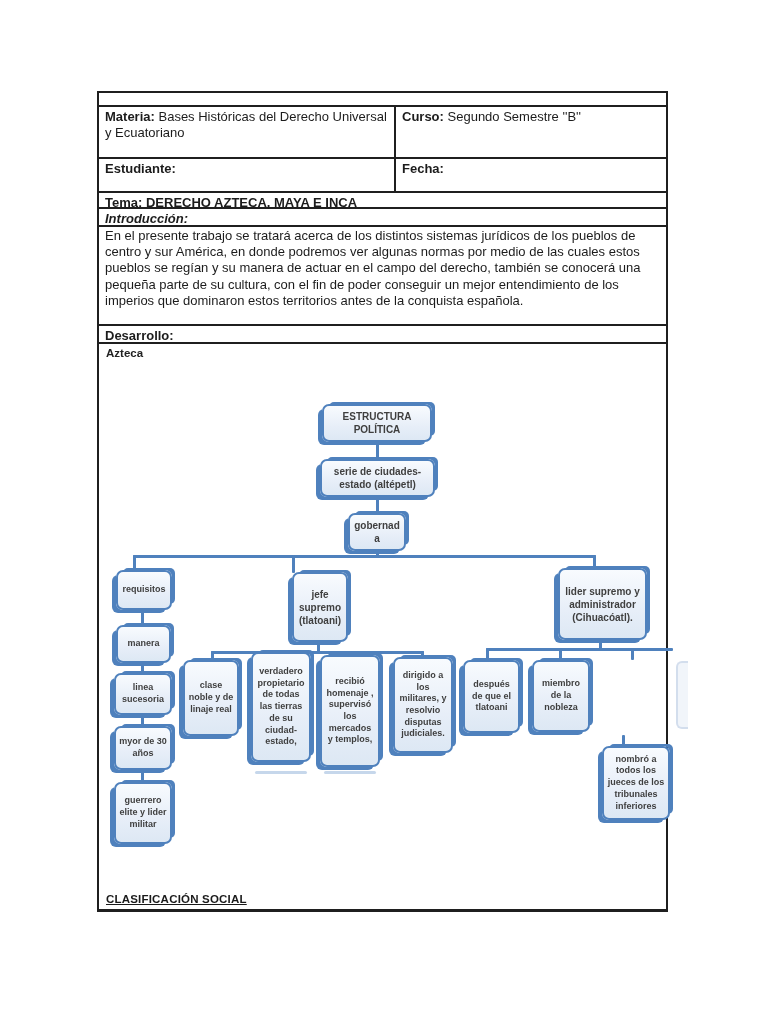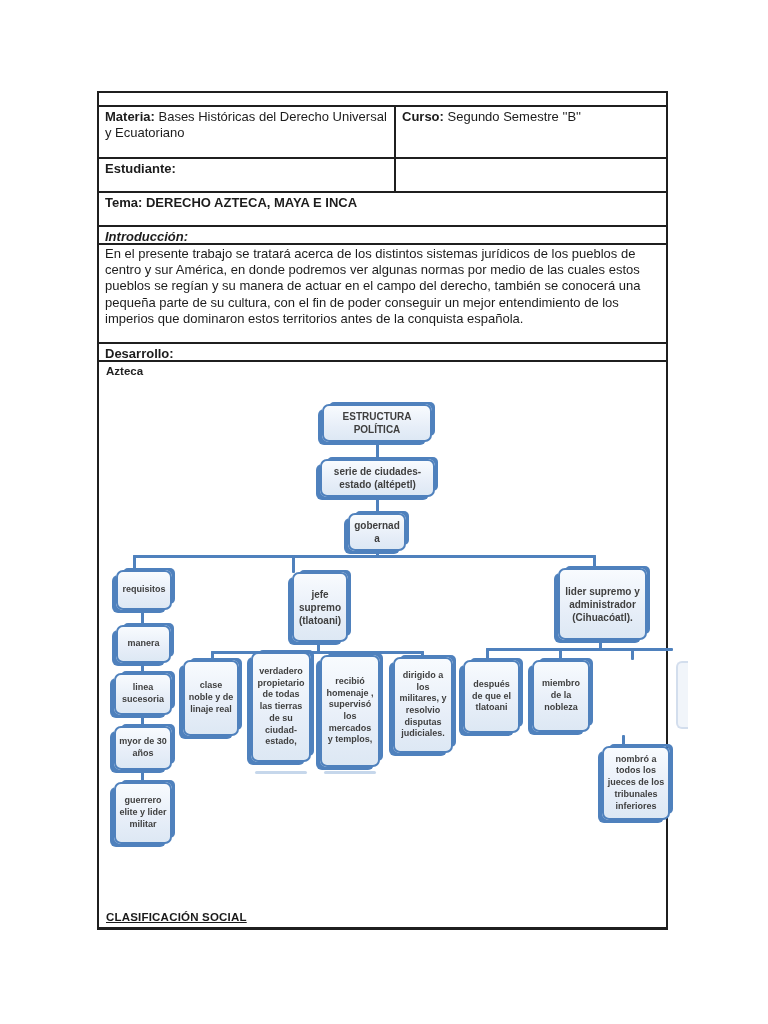--- a/index.html
+++ b/index.html
@@ -14,21 +14,21 @@
   .doc-table{
     position:absolute;left:97px;top:91px;width:571px;
     border:2px solid #1f1f1f;border-bottom-width:3px;
     box-sizing:border-box;background:#fff;
   }
   .t-row{box-sizing:border-box;border-bottom:2px solid #1f1f1f;display:flex;}
   .t-row:last-child{border-bottom:none;}
   .row-empty{height:14px;}
   .row-materia{height:52px;}
   .row-estudiante{height:34px;}
-  .row-tema{height:34px;}
+  .row-tema{height:16px;}
   .row-intro{height:18px;font-style:italic;}
   .row-para{height:99px;}
   .row-des{height:18px;}
   .row-content{height:565px;position:relative;display:block;}
   .cell{box-sizing:border-box;padding:2px 6px;font-size:13px;line-height:16px;}
   .cell-left{width:297px;border-right:2px solid #1f1f1f;}
   .cell-right{flex:1;}
   .lbl{font-weight:bold;}
   .bold-line{font-weight:bold;font-size:13px;}
   .para{font-size:13px;line-height:16.2px;padding:1px 6px 0 6px;}
@@ -80,20 +80,23 @@
       <div class="cell cell-right">
         <span class="lbl">Curso:</span>
         <span>Segundo Semestre ''B''</span>
       </div>
     </div>
 
     <div class="t-row row-estudiante">
       <div class="cell cell-left">
         <span class="lbl">Estudiante:</span>
       </div>
+      <div class="cell cell-right">
+        <span class="lbl">Fecha:</span>
+      </div>
     </div>
 
     <div class="t-row row-tema">
       <div class="cell bold-line">Tema: DERECHO AZTECA, MAYA E INCA</div>
     </div>
 
     <div class="t-row row-intro">
       <div class="cell bold-line">Introducción:</div>
     </div>
 

